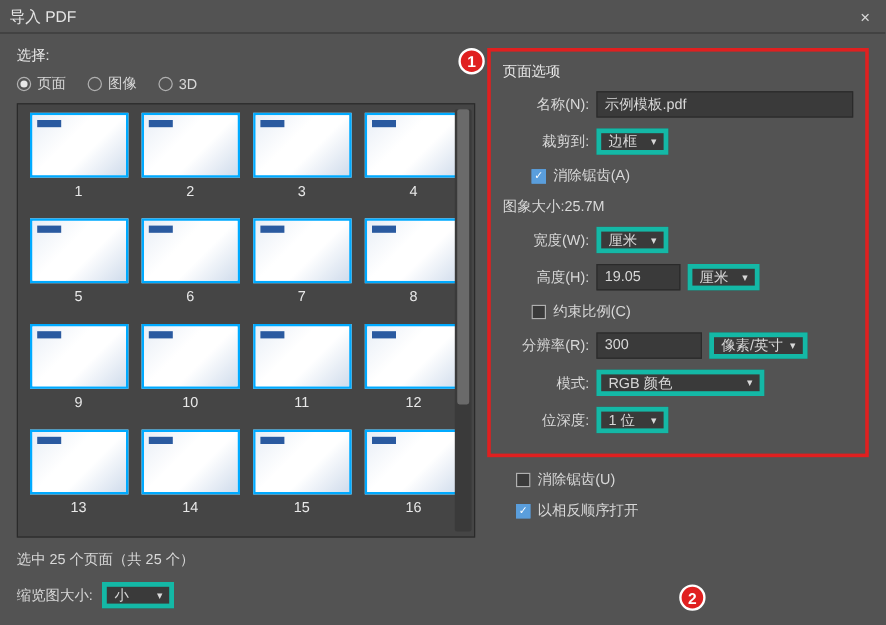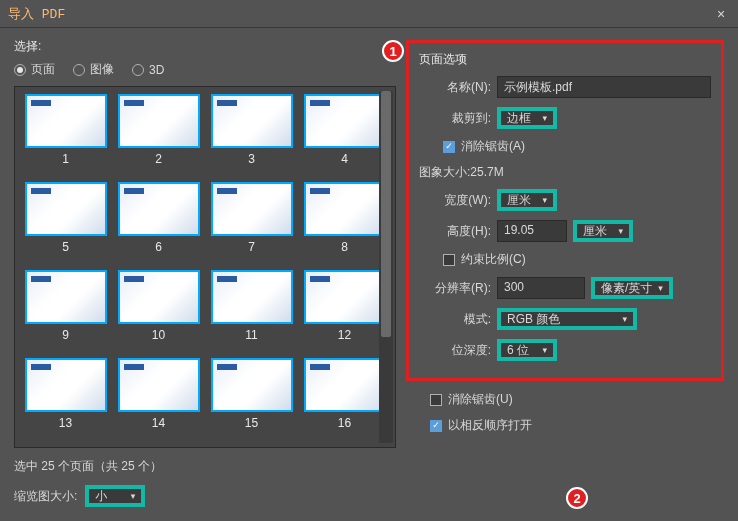--- a/index.html
+++ b/index.html
@@ -1,18 +1,18 @@
 <!DOCTYPE html>
 <html><head>
 <meta charset="utf-8">
 <style>
 * { box-sizing: border-box; margin: 0; padding: 0; }
 body { font-family: "Microsoft YaHei", sans-serif; font-size: 12px; background: #535353; color: #d8d8d8; width: 738px; height: 521px; overflow: hidden; }
 .titlebar { height: 28px; background: #535353; display: flex; align-items: center; padding: 0 8px; border-bottom: 1px solid #383838; }
-.titlebar .title { flex: 1; font-size: 13px; color: #fdba74; font-family: Liberation Mono, monospace; }
+.titlebar .title { flex: 1; font-size: 13px; color: #e5e5e5; }
 .titlebar .close { width: 18px; height: 18px; display: flex; align-items: center; justify-content: center; cursor: pointer; font-size: 14px; }
 .body { display: flex; height: 493px; }
 .left { width: 400px; padding: 10px 4px 14px 14px; display: flex; flex-direction: column; }
 .right { flex: 1; padding: 10px 14px 10px 6px; display: flex; flex-direction: column; position: relative; }
 .sel-label { font-size: 12px; margin-bottom: 6px; color: #e8e8e8; }
 .radio-row { display: flex; gap: 18px; margin-bottom: 8px; align-items: center; }
 .radio { display: flex; align-items: center; gap: 5px; cursor: pointer; }
 .radio-dot { width: 12px; height: 12px; border-radius: 50%; border: 1px solid #b0b0b0; display: inline-flex; align-items: center; justify-content: center; }
 .radio-dot.on::after { content: ""; width: 6px; height: 6px; border-radius: 50%; background: #e8e8e8; }
 .thumbs-wrap { border: 1px solid #2a2a2a; background: #454545; flex: 1; overflow: hidden; position: relative; height: 340px; }
@@ -269,21 +269,21 @@
         <div class="form-row">
           <span class="form-label">模式:</span>
           <div class="select" style="width:140px">
               <span>RGB 颜色</span>
               <span class="chev">▾</span>
             </div>
         </div>
         <div class="form-row">
           <span class="form-label">位深度:</span>
           <div class="select">
-              <span>6 位</span>
+              <span>1 位</span>
               <span class="chev">▾</span>
             </div>
         </div>
       </div>
     </div>
 
     <div class="more-opts">
       <div class="form-row">
         <span style="width:18px"></span>
         <span class="checkbox"></span>

